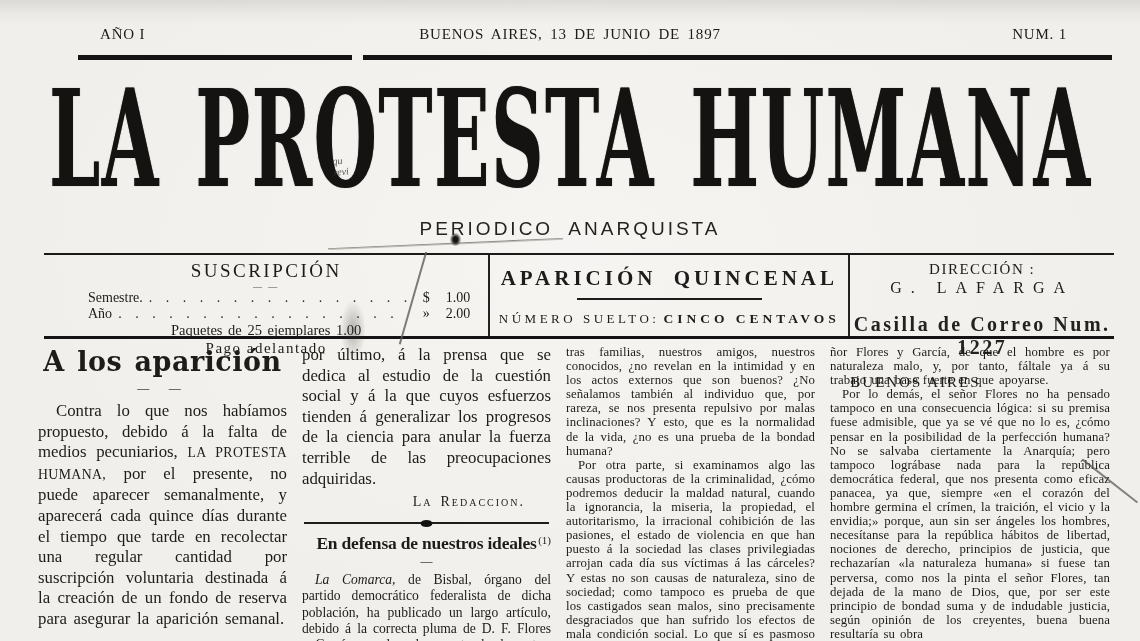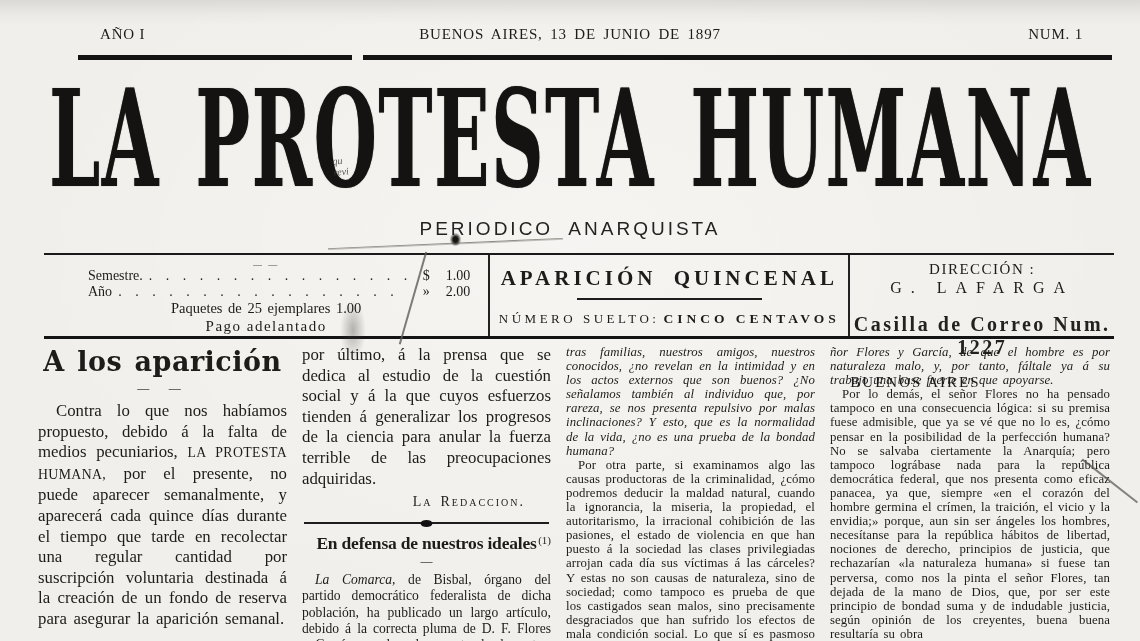--- a/index.html
+++ b/index.html
@@ -10,21 +10,21 @@
     background-image:
       linear-gradient(180deg, rgba(120,120,118,.18) 0, rgba(120,120,118,.05) 14px, rgba(0,0,0,0) 26px),
       radial-gradient(ellipse at 50% 40%, rgba(255,255,255,.35), rgba(0,0,0,0) 70%);
     color:#1d1c1a;
     font-family:"Liberation Serif", serif;
   }
   
   .hdr{position:absolute;top:26px;left:45px;right:45px;height:20px;font-size:15px;letter-spacing:.8px;}
   .hdr .l{position:absolute;left:55px;top:0;}
   .hdr .c{position:absolute;left:0;right:0;top:0;text-align:center;word-spacing:3px;}
-  .hdr .r{position:absolute;right:12px;top:0;}
+  .hdr .r{position:absolute;right:28px;top:0;}
   .top-rule{
     position:absolute;top:55px;left:78px;right:28px;height:5px;
     background:linear-gradient(90deg,#141414 0 26.5%, rgba(0,0,0,0) 26.5% 27.6%, #141414 27.6% 100%);
   }
   
   .masthead{position:absolute;top:62px;left:0;right:0;height:152px;display:flex;align-items:center;justify-content:center;}
   .masthead h1{
     margin:0;font-family:"DejaVu Serif", serif;font-weight:700;font-size:116px;line-height:1;
     white-space:nowrap;letter-spacing:2px;word-spacing:14px;color:#141311;
     transform:scale(0.63,1.16);transform-origin:center;
@@ -70,21 +70,21 @@
   
   .t-lg{font-size:16.8px;line-height:20.6px;word-spacing:2.5px;}
   .t-lg p{text-indent:18px;}
   .t-lg p.cont{text-indent:0;}
   
   .t-md{font-size:13.6px;line-height:16.4px;word-spacing:1.5px;}
   .t-md p{text-indent:13px;}
   
   .t-sm{font-size:12.8px;line-height:14.1px;word-spacing:1.6px;letter-spacing:.1px;}
   .t-sm p{text-indent:12px;}
-  .t-sm p.cont{text-indent:0;font-style:italic;}
+  .t-sm p.cont{text-indent:0;}
   .art-title{font-family:"DejaVu Serif", serif;font-weight:bold;font-size:27px;line-height:30px;text-align:center;margin:2px 0 0;letter-spacing:.5px;}
   .title-mark{text-align:center;font-size:12px;letter-spacing:7px;line-height:14px;margin:4px 0 6px;color:#222;}
   .smallcaps{font-size:.82em;letter-spacing:.4px;}
   .it{font-style:italic;}
   .signature{text-align:right;font-variant:small-caps;font-size:14px;letter-spacing:2px;padding-right:26px;margin-top:3px;}
   .divider{display:flex;align-items:center;margin:7px 2px 6px;}
   .divider .ln{flex:1;height:1.6px;background:#1d1d1d;}
   .divider .dm{width:7px;height:7px;background:#111;border-radius:50% 50% 50% 50%/40% 40% 40% 40%;margin:0 1px;transform:scaleX(1.6);}
   .sub-head{position:relative;text-align:center;font-weight:bold;font-size:17.5px;line-height:20px;letter-spacing:-.2px;margin-top:2px;}
   .sub-head .fn{position:absolute;right:0;top:-3px;font-weight:normal;font-size:11px;letter-spacing:0;}
@@ -111,20 +111,21 @@
   <div class="top-rule"></div>
 
   <div class="masthead">
     <h1>LA PROTESTA HUMANA</h1>
   </div>
   <div class="subtitle">PERIODICO ANARQUISTA</div>
 
   <div class="band">
 
     <div class="sec sec-sus">
+      <div class="sus-title">SUSCRIPCIÓN</div>
       <div class="sus-mark">— —</div>
       <div class="sus-row">
         <span class="lab">Semestre.</span>
         <span class="dots">. . . . . . . . . . . . . . . .</span>
         <span class="cur">$</span>
         <span class="val">1.00</span>
       </div>
       <div class="sus-row">
         <span class="lab">Año</span>
         <span class="dots">. . . . . . . . . . . . . . . . .</span>

